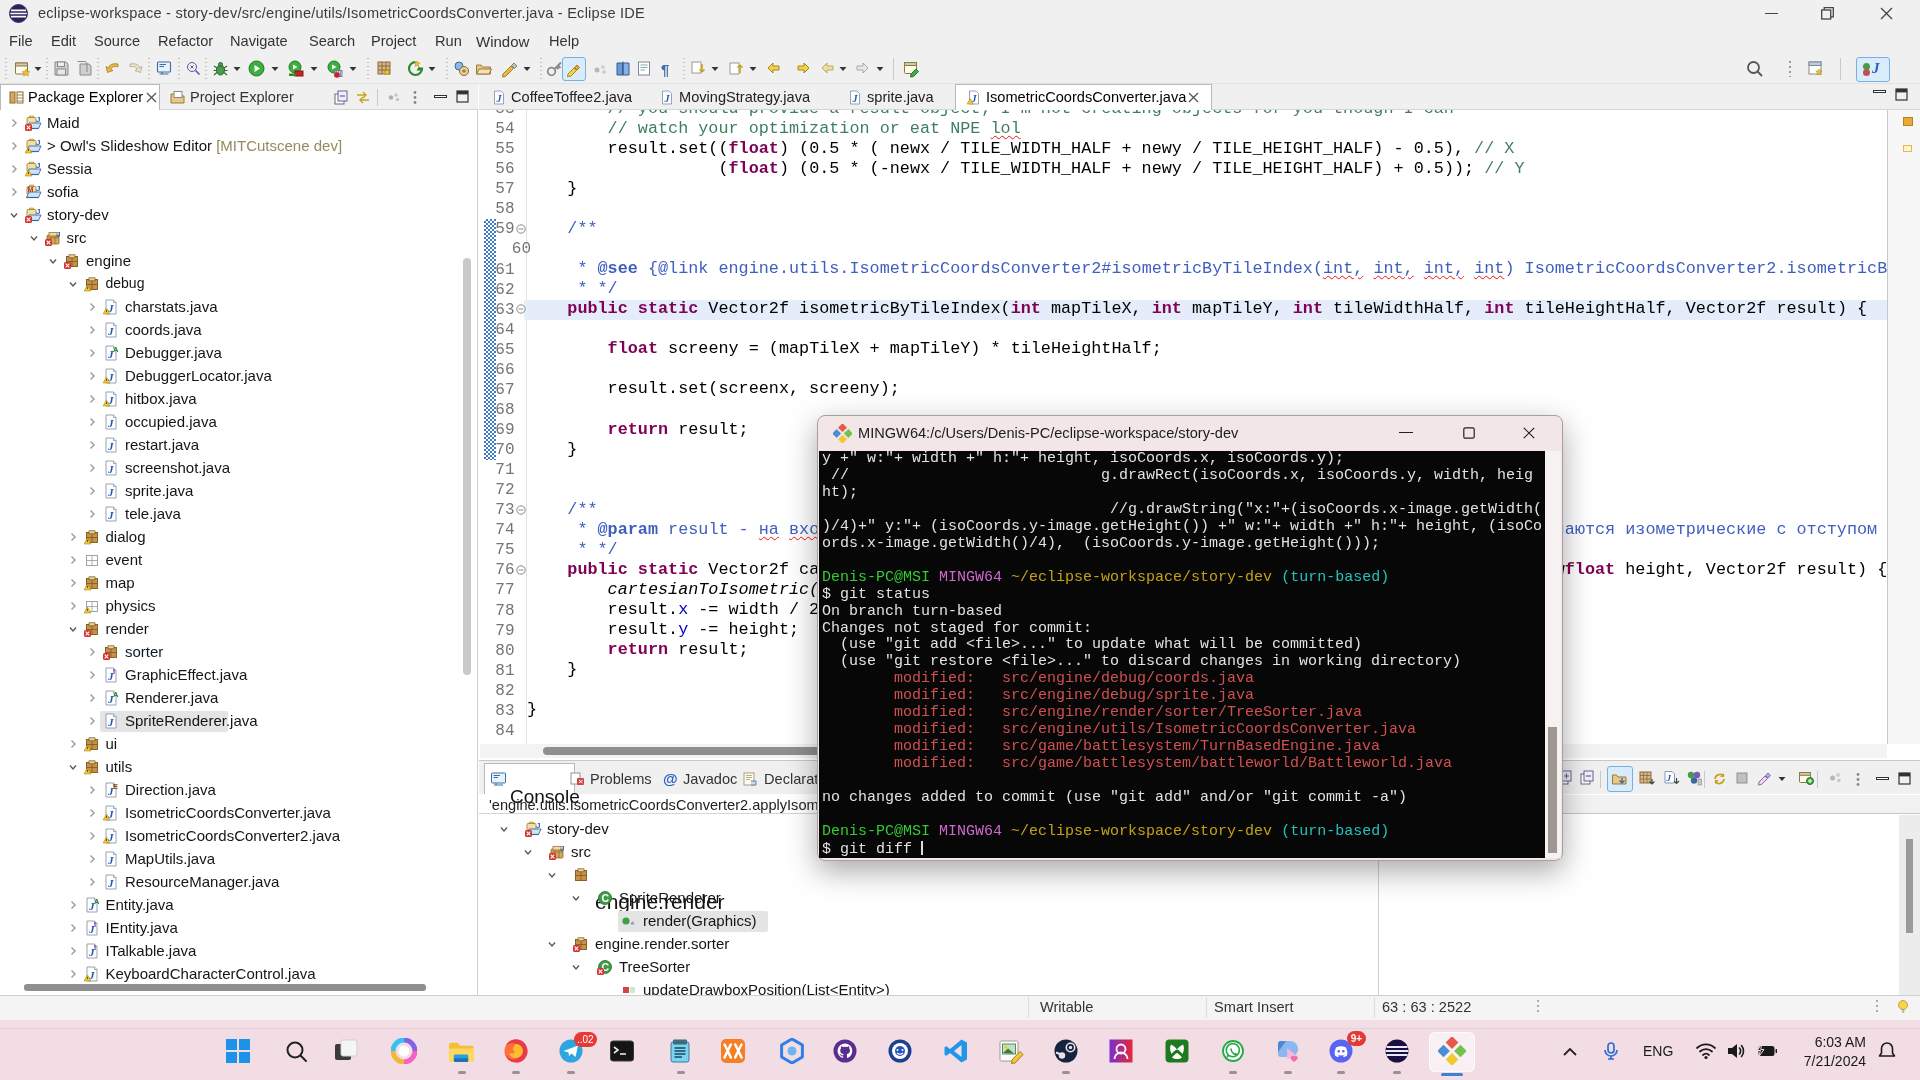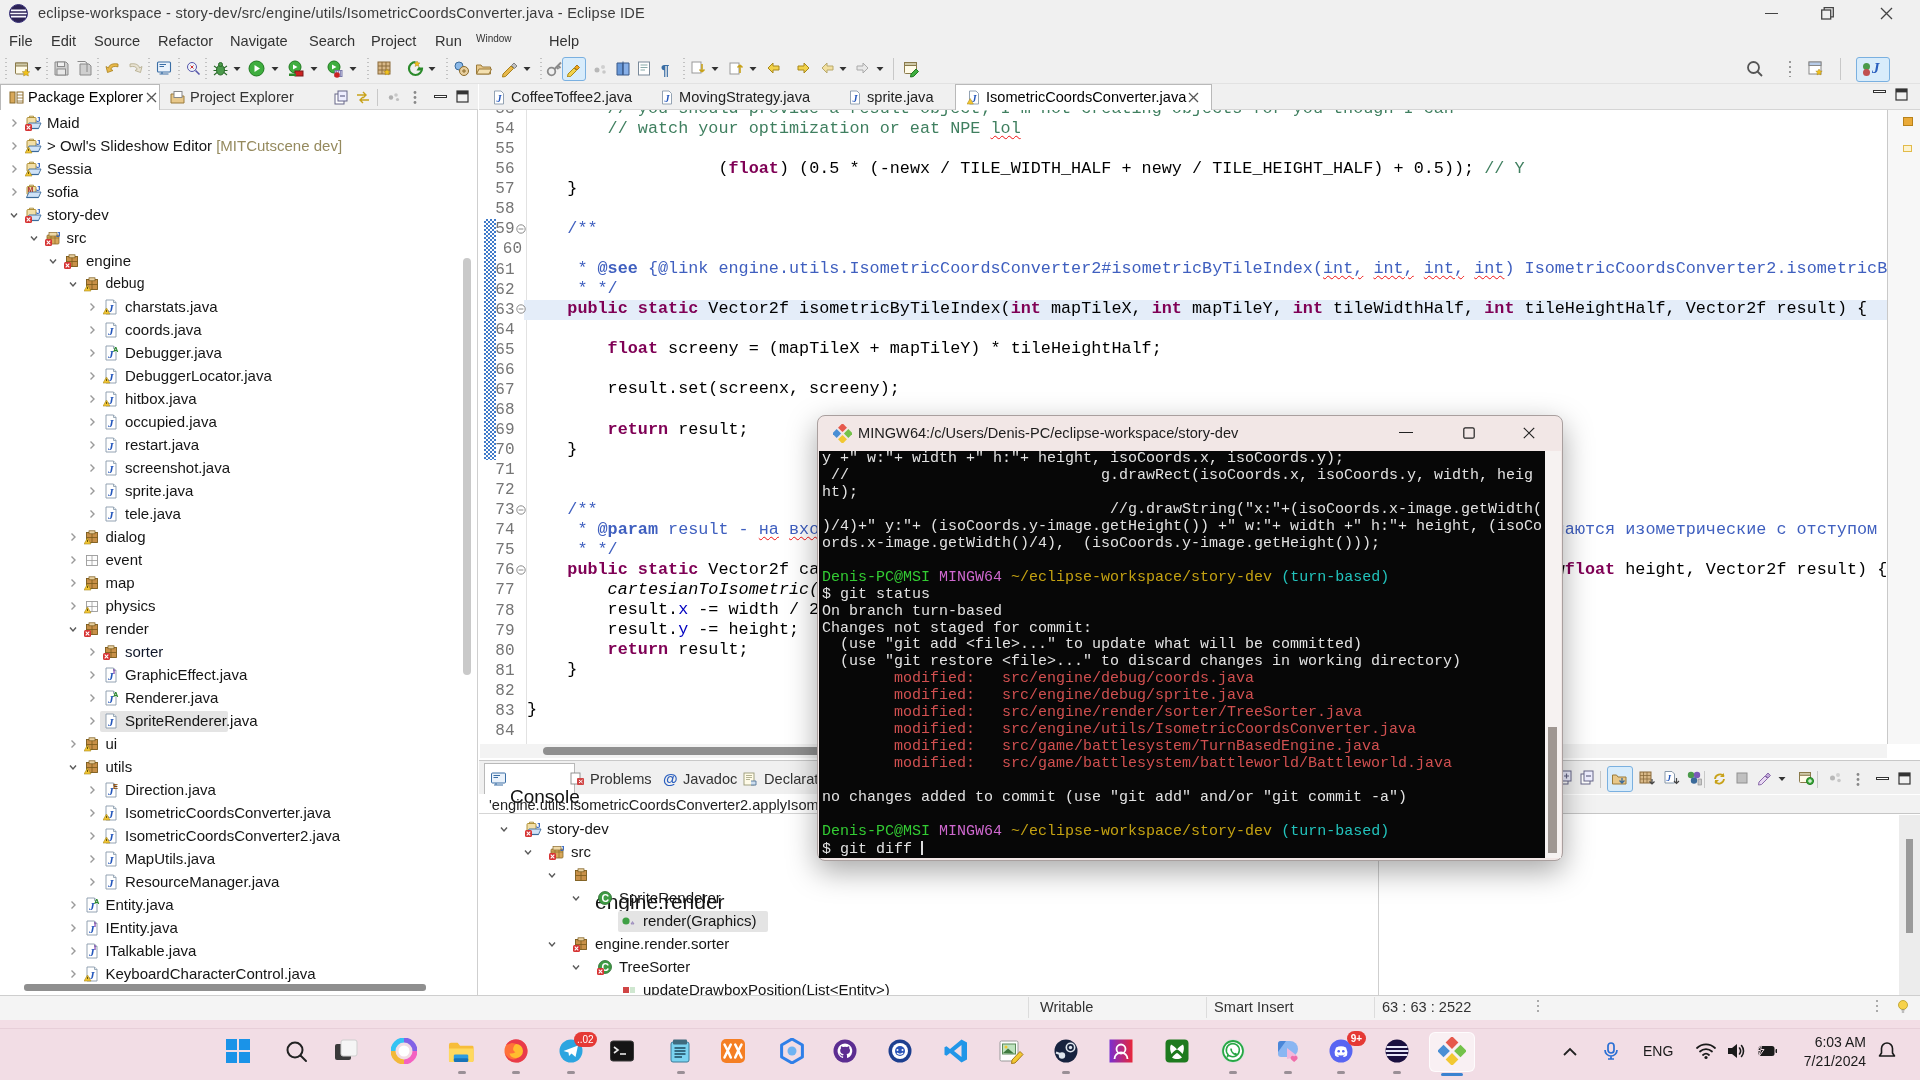--- a/index.html
+++ b/index.html
@@ -34,21 +34,21 @@
   </svg>
 <div class="ab" style="left:0;top:27px;width:1920px;height:28px;background:#f0f0f0"></div>
 <div class="ab" style="left:9px;top:33px;font-size:14.6px;color:#333">File</div>
 <div class="ab" style="left:51px;top:33px;font-size:14.6px;color:#333">Edit</div>
 <div class="ab" style="left:94px;top:33px;font-size:14.6px;color:#333">Source</div>
 <div class="ab" style="left:158px;top:33px;font-size:14.6px;color:#333">Refactor</div>
 <div class="ab" style="left:230px;top:33px;font-size:14.6px;color:#333">Navigate</div>
 <div class="ab" style="left:309px;top:33px;font-size:14.6px;color:#333">Search</div>
 <div class="ab" style="left:371px;top:33px;font-size:14.6px;color:#333">Project</div>
 <div class="ab" style="left:435px;top:33px;font-size:14.6px;color:#333">Run</div>
-<div class="ab" style="left:476px;top:33px;font-size:10px;color:#333">Window</div>
+<div class="ab" style="left:476px;top:33px;font-size:15px;color:#333">Window</div>
 <div class="ab" style="left:549px;top:33px;font-size:14.6px;color:#333">Help</div>
 <div class="ab" style="left:0;top:55px;width:1920px;height:29px;background:#f0f0f0;border-bottom:1px solid #e2e2e2"></div>
 <div class="ab" style="left:5px;top:58px;width:2px;height:22px;background-image:repeating-linear-gradient(#c2c2c2 0 1.5px,transparent 1.5px 4px)"></div>
 <svg class="ab" style="left:14px;top:60px" width="17" height="17" viewBox="0 0 17 17">
     <rect x="1.5" y="3" width="12" height="11" rx="1" fill="#fffbe8" stroke="#8a7a4a"></rect>
     <rect x="1.5" y="3" width="12" height="3" fill="#cfc9a8" stroke="#8a7a4a"></rect>
     <path d="M12 9 l1.2 2.4 2.6 0.3 -1.9 1.8 0.5 2.5 -2.4-1.2 -2.4 1.2 0.5-2.5 -1.9-1.8 2.6-0.3Z" fill="#f2c21a" stroke="#a8841a" stroke-width="0.5"></path>
   </svg>
 <svg class="ab" style="left:34px;top:66px" width="8" height="6" viewBox="0 0 8 6">
     <path d="M0.5 1 L4 5 L7.5 1 Z" fill="#333"></path>
@@ -707,28 +707,29 @@
 <div class="ab" id="codearea" style="left:480px;top:110px;width:1407px;height:634px;overflow:hidden;background:#fff">
 <div class="ab" style="left:46px;top:0;width:1px;height:634px;background:#e2e2e2"></div>
 <div class="ab" style="left:44px;top:189.6px;width:1363px;height:20px;background:#e4edf9"></div>
 <div class="ab" style="left:4px;top:108.9px;width:12px;height:241px;
 background:conic-gradient(#3f7ac9 25%,#fff 0 50%,#3f7ac9 0 75%,#fff 0);background-size:4px 4px"></div>
 <div class="lnum" style="left:4.5px;top:-10.0px">53</div>
 <div class="crow" style="left:47px;top:-11.5px">        <span class="com">// you should provide a result object; I'm not creating objects for you though I can</span></div>
 <div class="lnum" style="left:4.5px;top:10.1px">54</div>
 <div class="crow" style="left:47px;top:8.6px">        <span class="com">// watch your optimization or eat NPE <span class="wav">lol</span></span></div>
 <div class="lnum" style="left:4.5px;top:30.1px">55</div>
+<div class="crow" style="left:47px;top:28.6px">        result.set((<span class="kw">float</span>) (0.5 * ( newx / TILE_WIDTH_HALF + newy / TILE_HEIGHT_HALF) - 0.5), <span class="com">// X</span></div>
 <div class="lnum" style="left:4.5px;top:50.2px">56</div>
 <div class="crow" style="left:47px;top:48.7px">                   (<span class="kw">float</span>) (0.5 * (-newx / TILE_WIDTH_HALF + newy / TILE_HEIGHT_HALF) + 0.5)); <span class="com">// Y</span></div>
 <div class="lnum" style="left:4.5px;top:70.2px">57</div>
 <div class="crow" style="left:47px;top:68.7px">    }</div>
 <div class="lnum" style="left:4.5px;top:90.3px">58</div>
 <div class="lnum" style="left:4.5px;top:110.4px">59</div>
 <div class="crow" style="left:47px;top:108.9px">    <span class="doc">/**</span></div>
-<div class="lnum" style="left:12px;top:130.4px">60</div>
+<div class="lnum" style="left:21px;top:130.4px">60</div>
 <div class="lnum" style="left:4.5px;top:150.5px">61</div>
 <div class="crow" style="left:47px;top:149.0px">    <span class="doc"> * <span class="docb">@see</span> {@link engine.utils.IsometricCoordsConverter2#isometricByTileIndex(<span class="wav">int,</span> <span class="wav">int,</span> <span class="wav">int,</span> <span class="wav">int</span>) IsometricCoordsConverter2.isometricByTileIndex</span></div>
 <div class="lnum" style="left:4.5px;top:170.5px">62</div>
 <div class="crow" style="left:47px;top:169.0px">    <span class="doc"> * */</span></div>
 <div class="lnum" style="left:4.5px;top:190.6px">63</div>
 <div class="crow" style="left:47px;top:189.1px">    <span class="kw">public</span> <span class="kw">static</span> Vector2f isometricByTileIndex(<span class="kw">int</span> mapTileX, <span class="kw">int</span> mapTileY, <span class="kw">int</span> tileWidthHalf, <span class="kw">int</span> tileHeightHalf, Vector2f result) {</div>
 <div class="lnum" style="left:4.5px;top:210.7px">64</div>
 <div class="lnum" style="left:4.5px;top:230.7px">65</div>
 <div class="crow" style="left:47px;top:229.2px">        <span class="kw">float</span> screeny = (mapTileX + mapTileY) * tileHeightHalf;</div>
 <div class="lnum" style="left:4.5px;top:250.8px">66</div>

